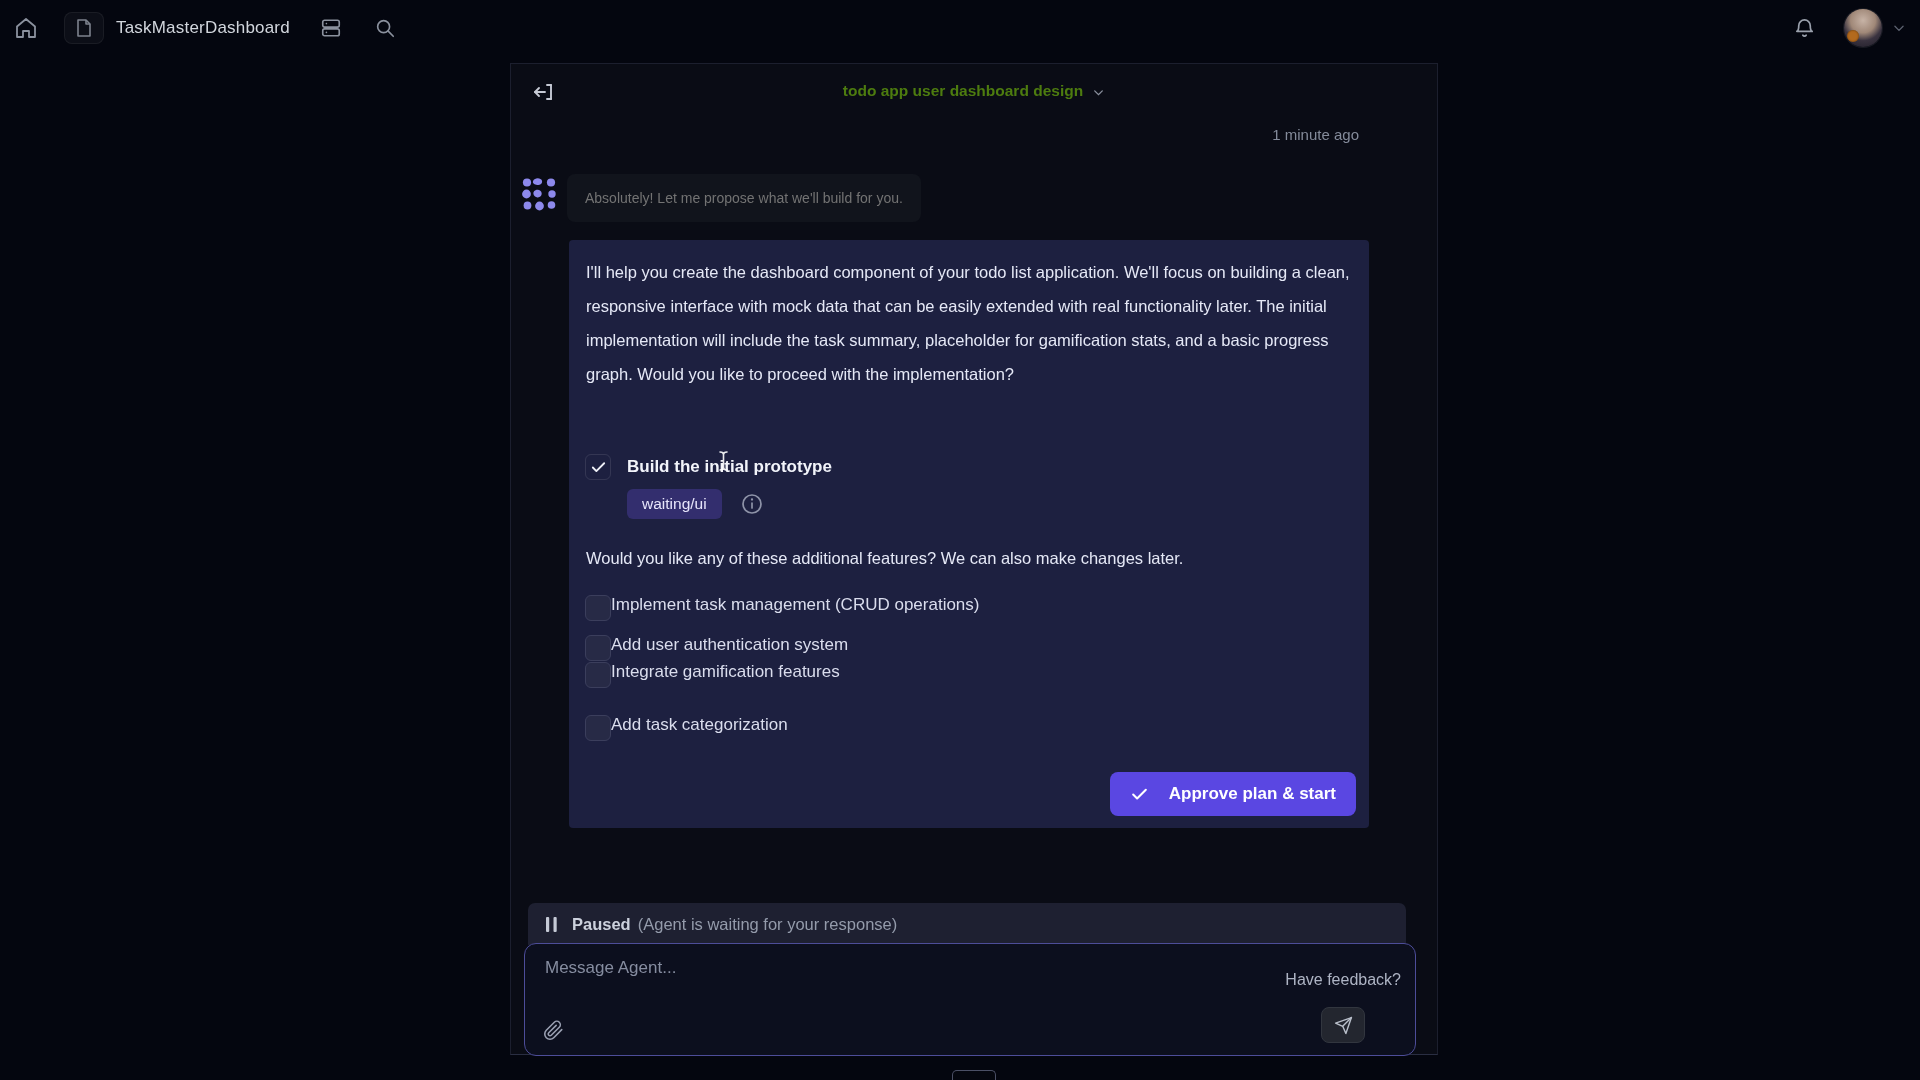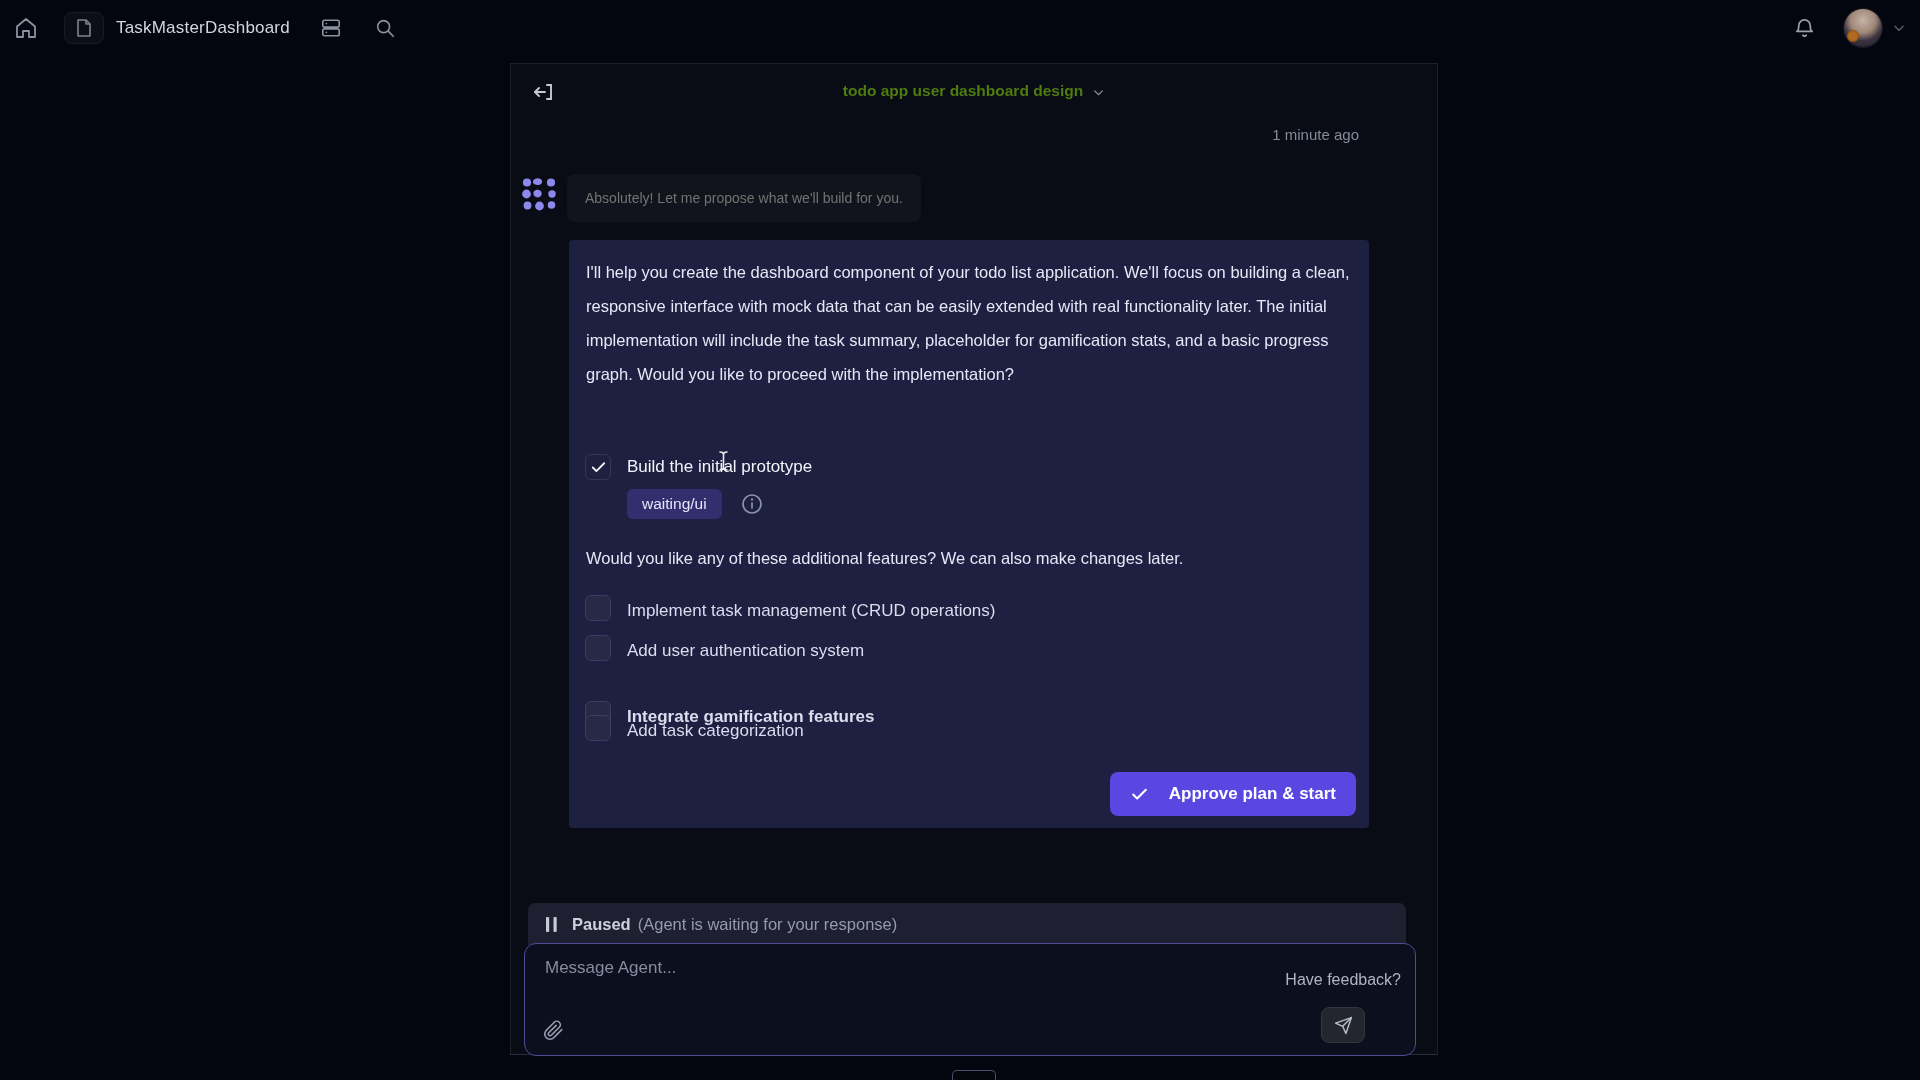--- a/index.html
+++ b/index.html
@@ -47,29 +47,29 @@
   
   .card { position:absolute; left:58px; top:176px; width:800px; height:588px;
     background:#1d2040; border-radius:4px; }
   .card-para { position:absolute; left:17px; top:15px; width:770px;
     font-size:16.5px; line-height:34px; color:#e5e8f6; }
   .prim-row { position:absolute; left:16px; top:214px; display:flex; align-items:center; gap:16px; }
   .cbox { width:26px; height:26px; border-radius:6px; flex:0 0 auto; cursor:pointer;
     display:flex; align-items:center; justify-content:center; }
   .cbox.checked { background:transparent; border:1px solid rgba(255,255,255,0.10); color:#eef0f6; }
   .cbox.unchecked { background:#272a46; border:1px solid #3b3e5c; }
-  .prim-label { font-size:17px; font-weight:400; color:#f2f4fa; }
+  .prim-label { font-size:17px; font-weight:700; color:#f2f4fa; }
   .text-cursor { position:absolute; left:148px; top:210px; color:rgba(255,255,255,0.9); }
   .badge-row { position:absolute; left:58px; top:249px; display:flex; align-items:center; gap:18px; }
   .tech-badge { height:30px; line-height:30px; padding:0 15px; border-radius:6px;
     background:#332e6e; color:#e7e5fb; font-size:15.5px; cursor:pointer; }
   .info-icon { color:#8e93a8; display:flex; cursor:pointer; }
   .card-question { position:absolute; left:17px; top:309px; width:770px;
     font-size:16.5px; color:#e5e8f6; }
-  .opt-row { position:absolute; left:16px; display:flex; align-items:flex-end; gap:16px; cursor:pointer; }
+  .opt-row { position:absolute; left:16px; display:flex; align-items:flex-start; cursor:pointer; }
   .opt-label { font-size:17px; color:#dadded; }
   .approve-btn { position:absolute; right:13px; top:532px; height:44px; padding:0 20px;
     border:none; border-radius:8px; background:#5a47e2; color:#ffffff; font-size:17px;
     font-weight:600; font-family:"Liberation Sans", sans-serif; display:flex;
     align-items:center; gap:20px; cursor:pointer; }
 
   
   .paused-bar { position:absolute; left:17px; top:839px; width:878px; height:42px;
     background:#1e2031; border-radius:7px 7px 0 0; display:flex; align-items:center;
     padding:0 16px; gap:13px; }
@@ -216,21 +216,21 @@
     <div class="card-question">Would you like any of these additional features? We can also make changes later.</div>
 
     <div class="opt-row" style="top:355px;">
       <div class="cbox unchecked"></div>
       <div class="opt-label">Implement task management (CRUD operations)</div>
     </div>
     <div class="opt-row" style="top:395px;">
       <div class="cbox unchecked"></div>
       <div class="opt-label">Add user authentication system</div>
     </div>
-    <div class="opt-row" style="top:461px;font-weight:bold;">
+    <div class="opt-row" style="top:422px;">
       <div class="cbox unchecked"></div>
       <div class="opt-label">Integrate gamification features</div>
     </div>
     <div class="opt-row" style="top:475px;">
       <div class="cbox unchecked"></div>
       <div class="opt-label">Add task categorization</div>
     </div>
 
     <button class="approve-btn">
       <span>

